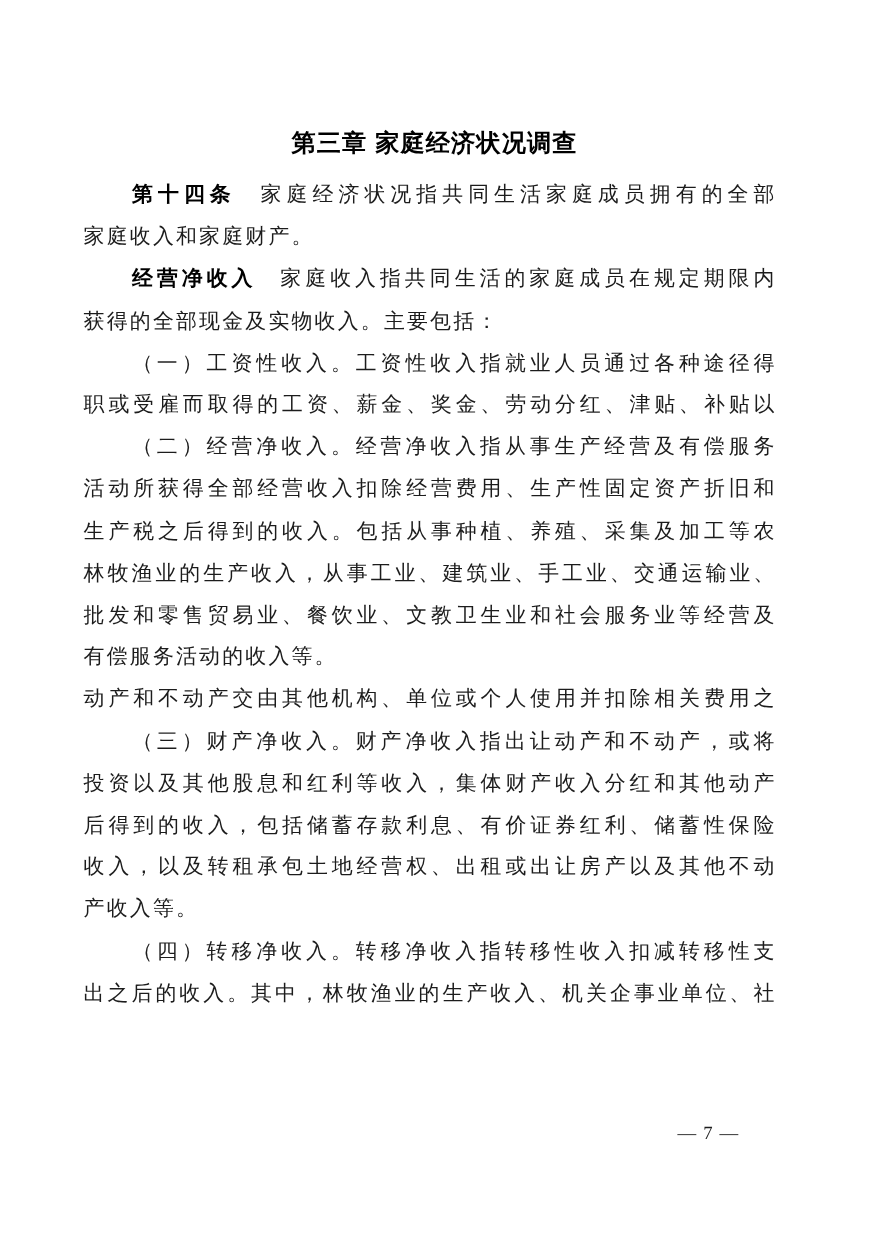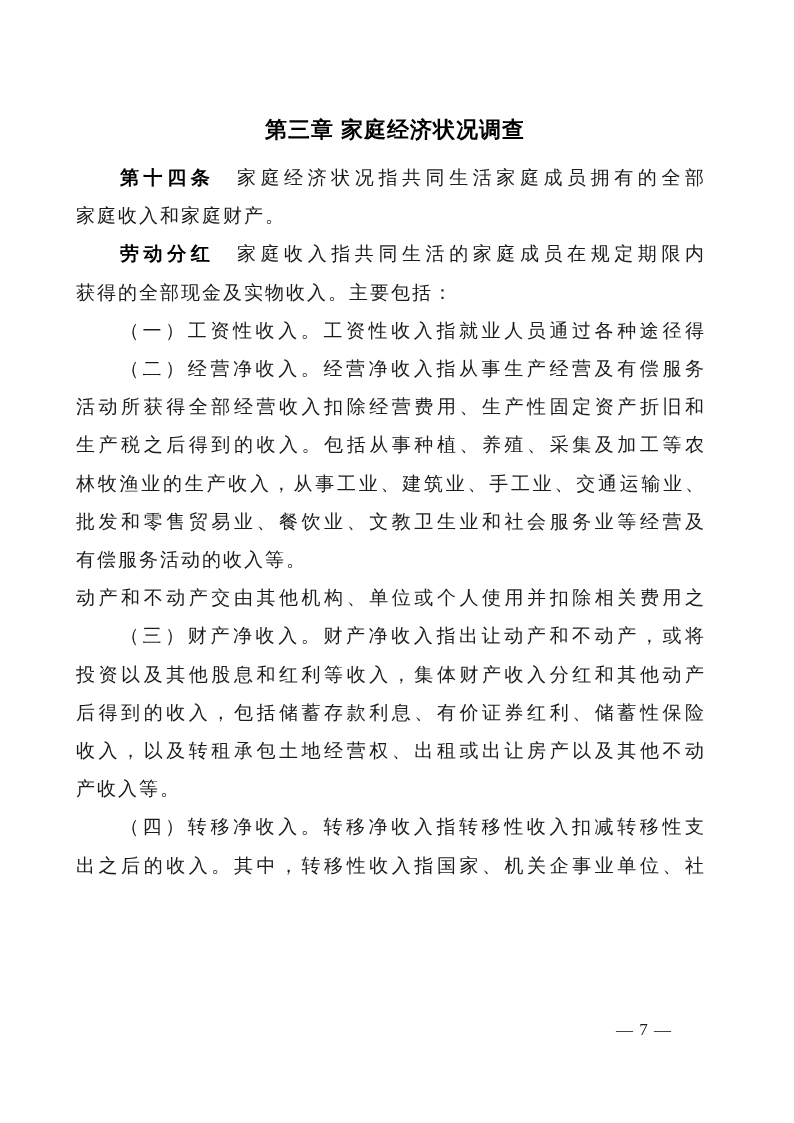--- a/index.html
+++ b/index.html
@@ -60,42 +60,43 @@
 
 <div class="page">
   <div class="chapter-title">第三章 家庭经济状况调查</div>
 
   <div class="doc-body">
       <div class="para">
         <div class="line first just"><b class="lead">第十四条</b><span class="gap"></span>家庭经济状况指共同生活家庭成员拥有的全部</div>
         <div class="line">家庭收入和家庭财产。</div>
       </div>
       <div class="para">
-        <div class="line first just"><b class="lead">劳动分红</b><span class="gap"></span>家庭收入指共同生活的家庭成员在规定期限内</div>
+        <div class="line first just"><b class="lead">经营净收入</b><span class="gap"></span>家庭收入指共同生活的家庭成员在规定期限内</div>
         <div class="line">获得的全部现金及实物收入。主要包括：</div>
       </div>
       <div class="para">
         <div class="line first just">（一）工资性收入。工资性收入指就业人员通过各种途径得</div>
+        <div class="line just">职或受雇而取得的工资、薪金、奖金、劳动分红、津贴、补贴以</div>
       </div>
       <div class="para">
         <div class="line first just">（二）经营净收入。经营净收入指从事生产经营及有偿服务</div>
         <div class="line just">活动所获得全部经营收入扣除经营费用、生产性固定资产折旧和</div>
         <div class="line just">生产税之后得到的收入。包括从事种植、养殖、采集及加工等农</div>
         <div class="line just">林牧渔业的生产收入，从事工业、建筑业、手工业、交通运输业、</div>
         <div class="line just">批发和零售贸易业、餐饮业、文教卫生业和社会服务业等经营及</div>
         <div class="line">有偿服务活动的收入等。</div>
       </div>
       <div class="para">
         <div class="line just">动产和不动产交由其他机构、单位或个人使用并扣除相关费用之</div>
         <div class="line first just">（三）财产净收入。财产净收入指出让动产和不动产，或将</div>
         <div class="line just">投资以及其他股息和红利等收入，集体财产收入分红和其他动产</div>
         <div class="line just">后得到的收入，包括储蓄存款利息、有价证券红利、储蓄性保险</div>
         <div class="line just">收入，以及转租承包土地经营权、出租或出让房产以及其他不动</div>
         <div class="line">产收入等。</div>
       </div>
       <div class="para">
         <div class="line first just">（四）转移净收入。转移净收入指转移性收入扣减转移性支</div>
-        <div class="line just">出之后的收入。其中，转移性收入指国家、机关企事业单位、社</div>
+        <div class="line just">出之后的收入。其中，林牧渔业的生产收入、机关企事业单位、社</div>
       </div>
     </div>
 
   <div class="page-number">— 7 —</div>
 </div>
 
 </body></html>

